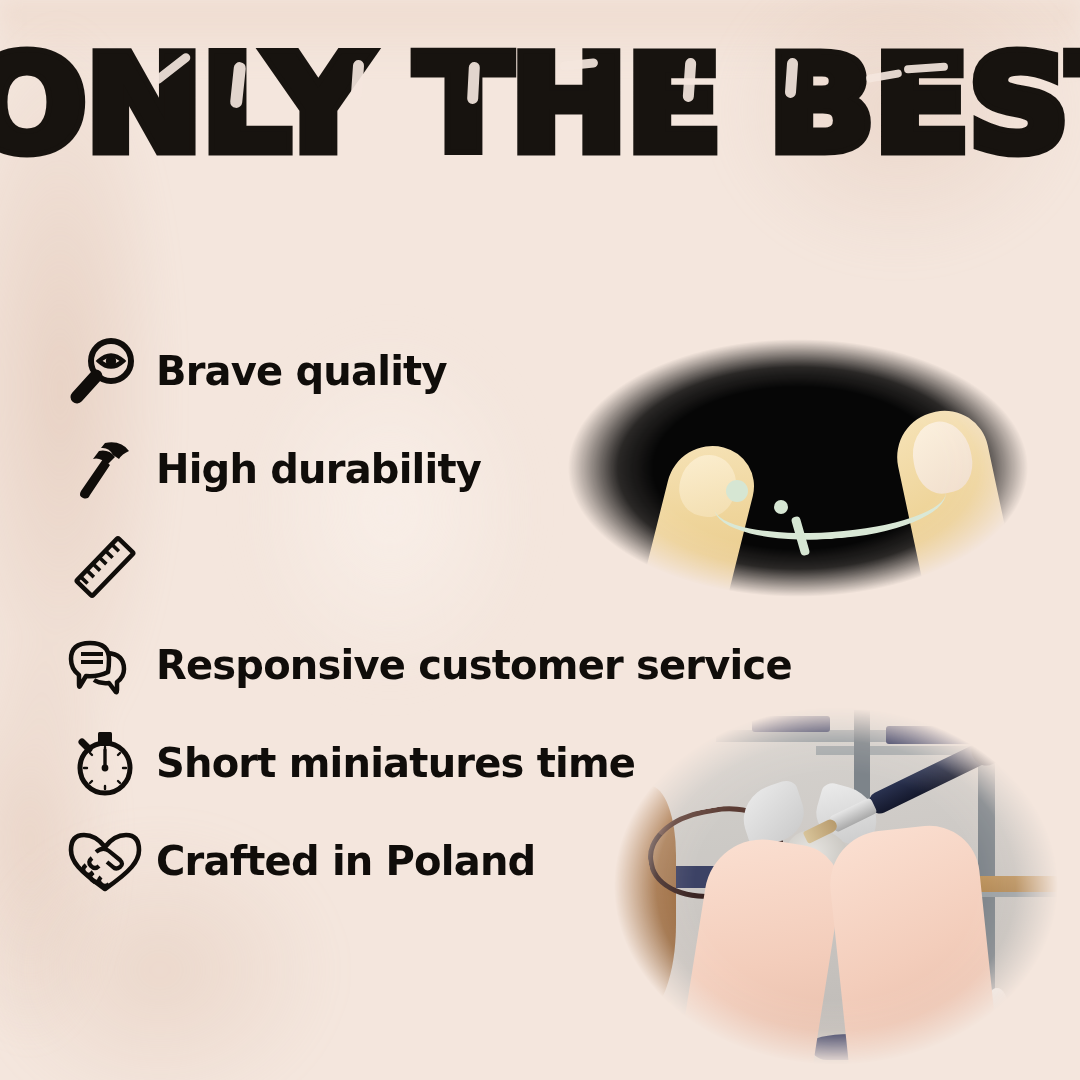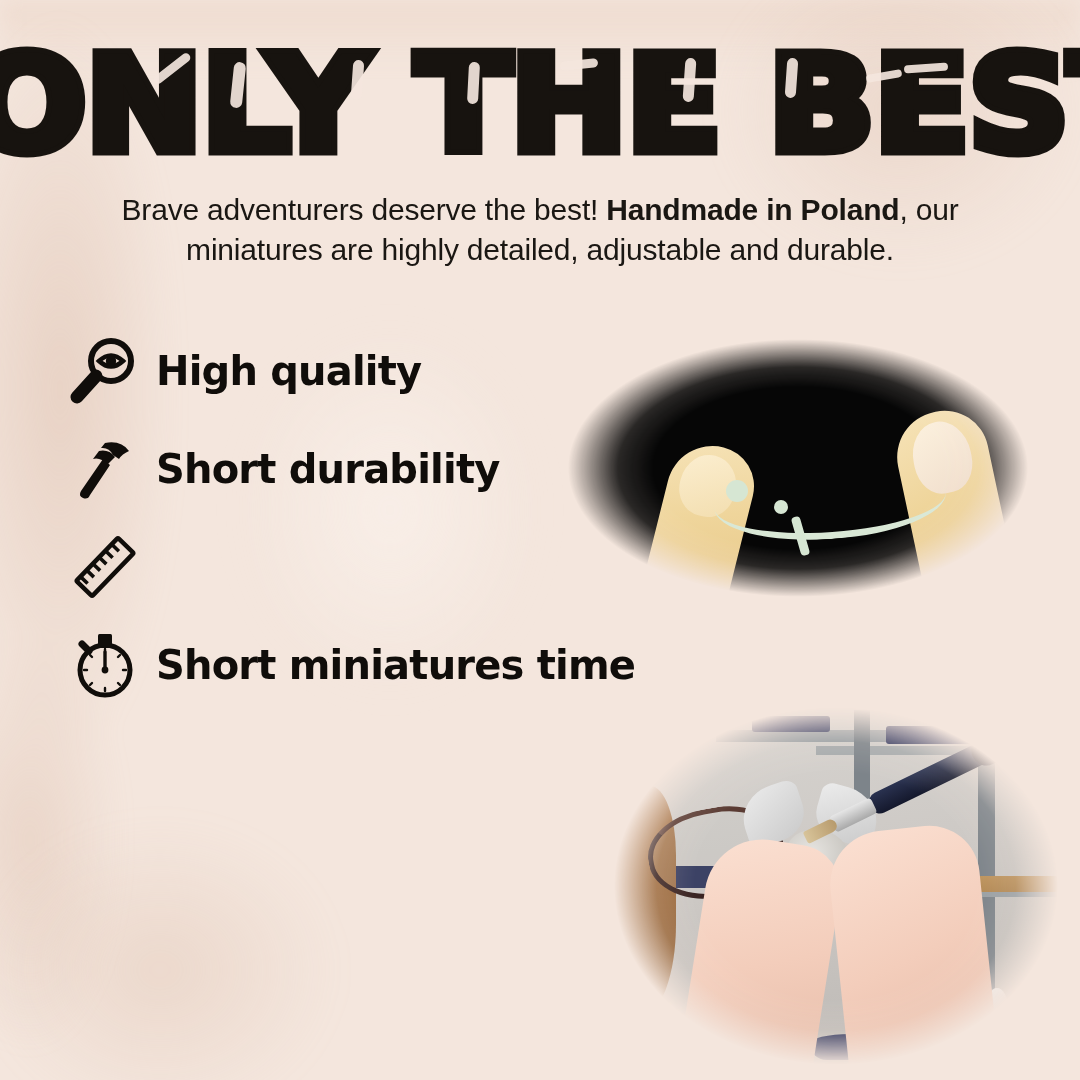--- a/index.html
+++ b/index.html
@@ -358,61 +358,67 @@
     <div class="gloss" style="left:232px;top:62px;width:12px;height:46px;transform:rotate(6deg);border-radius:8px;"></div>
     <div class="gloss" style="left:352px;top:60px;width:11px;height:40px;transform:rotate(4deg);border-radius:8px;"></div>
     <div class="gloss" style="left:468px;top:62px;width:11px;height:42px;transform:rotate(3deg);border-radius:8px;"></div>
     <div class="gloss" style="left:560px;top:60px;width:38px;height:9px;transform:rotate(-6deg);"></div>
     <div class="gloss" style="left:684px;top:58px;width:11px;height:44px;transform:rotate(4deg);border-radius:8px;"></div>
     <div class="gloss" style="left:786px;top:58px;width:11px;height:40px;transform:rotate(4deg);border-radius:8px;"></div>
     <div class="gloss" style="left:866px;top:72px;width:36px;height:8px;transform:rotate(-10deg);"></div>
     <div class="gloss" style="left:904px;top:64px;width:44px;height:8px;transform:rotate(-4deg);"></div>
   </div>
 
-  <div class="subtitle">
-    <span>Brave adventurers deserve the best!</span>
-    <b>Handmade in Poland</b><span>, our miniatures are highly detailed, adjustable and durable.</span>
-  </div>
 
   <div class="features">
 
     <div class="feature">
       <span class="ico">
         <svg width="72" height="72" viewBox="0 0 72 72">
           <circle cx="42" cy="26" r="20" fill="none" stroke="#100d0a" stroke-width="6"></circle>
           <path d="M27 41 L8 62" stroke="#100d0a" stroke-width="13" stroke-linecap="round"></path>
           <path d="M30 26 q12 -11 24 0 q-12 11 -24 0 z" fill="none" stroke="#100d0a" stroke-width="4.5"></path>
           <circle cx="42" cy="26" r="5.2" fill="#100d0a"></circle>
         </svg>
       </span>
-      <span class="lbl">High quality</span>
+      <span class="lbl">Brave quality</span>
     </div>
 
     <div class="feature">
       <span class="ico">
         <svg width="72" height="72" viewBox="0 0 72 72">
           <path d="M36 10 q16 -3 24 8 q-7 3 -10 8 l-6 -4 q-4 -8 -12 -7 z" fill="#100d0a"></path>
           <path d="M30 18 q10 -2 16 6 l-8 8 q-6 -8 -14 -6 z" fill="#100d0a"></path>
           <path d="M34 26 L12 58 q-3 5 2 7 q5 2 7 -3 L41 32 z" fill="#100d0a"></path>
         </svg>
       </span>
-      <span class="lbl">Short durability</span>
+      <span class="lbl">High durability</span>
     </div>
 
     <div class="feature">
       <span class="ico">
         <svg width="72" height="72" viewBox="0 0 72 72">
           <g transform="rotate(44 36 36)">
             <rect x="25" y="6" width="22" height="60" fill="none" stroke="#100d0a" stroke-width="4.5" rx="1.5"></rect>
             <path d="M25 15 h10 M25 24 h10 M25 33 h10 M25 42 h10 M25 51 h10 M25 60 h10" stroke="#100d0a" stroke-width="3.6"></path>
           </g>
         </svg>
       </span>
     </div>
 
+    <div class="feature">
+      <span class="ico">
+        <svg width="74" height="74" viewBox="0 0 74 74">
+          <path d="M40 44 q-10 5 -22 4 l-6 10 q-1 2 -1 -2 l0 -9 q-8 -6 -8 -16 q0 -16 19 -16 q19 0 19 16 q0 8 -1 13 z" fill="none" stroke="#100d0a" stroke-width="4.5" stroke-linejoin="round"></path>
+          <path d="M13 26 h22 M13 34 h22" stroke="#100d0a" stroke-width="4"></path>
+          <path d="M39 25 q17 1 17 16 q0 8 -7 13 l0 8 q0 4 -2 1 l-6 -8 q-9 1 -15 -3" fill="none" stroke="#100d0a" stroke-width="4.5" stroke-linejoin="round"></path>
+        </svg>
+      </span>
+      <span class="lbl">Responsive customer service</span>
+    </div>
 
     <div class="feature">
       <span class="ico">
         <svg width="74" height="74" viewBox="0 0 74 74">
           <circle cx="37" cy="42" r="25" fill="none" stroke="#100d0a" stroke-width="5"></circle>
           <rect x="30" y="6" width="14" height="11" fill="#100d0a" rx="1.5"></rect>
           <rect x="33" y="15" width="8" height="5" fill="#100d0a"></rect>
           <path d="M14 16 l7 7" stroke="#100d0a" stroke-width="7" stroke-linecap="round"></path>
           <path d="M37 42 L37 24" stroke="#100d0a" stroke-width="3.4" stroke-linecap="round"></path>
           <circle cx="37" cy="42" r="3.4" fill="#100d0a"></circle>
@@ -424,20 +430,33 @@
             <path d="M52 27 l-2 2"></path>
               <path d="M52 57 l-2 -2"></path>
               <path d="M22 57 l2 -2"></path>
               <path d="M22 27 l2 2"></path>
           </g>
         </svg>
       </span>
       <span class="lbl">Short miniatures time</span>
     </div>
 
+    <div class="feature">
+      <span class="ico">
+        <svg width="76" height="72" viewBox="0 0 76 72">
+          <path d="M38 64 C12 46 4 36 4 25 Q4 10 17 10 Q29 10 38 22 Q47 10 59 10 Q72 10 72 25 C72 36 64 46 38 64 z" fill="none" stroke="#100d0a" stroke-width="4.6" stroke-linejoin="round"></path>
+          <path d="M29 27 q7 -6 13 -1 l11 9 q4 4 0 7 q-4 3 -7 0 l-6 -5" fill="none" stroke="#100d0a" stroke-width="4.2" stroke-linejoin="round"></path>
+          <path d="M25 33 q-5 4 -1 8 q4 4 8 0" fill="none" stroke="#100d0a" stroke-width="4.2"></path>
+          <path d="M19 40 q-5 4 -1 8 q4 4 8 0" fill="none" stroke="#100d0a" stroke-width="4.2"></path>
+          <path d="M26 47 q-5 4 -1 8 q4 4 8 0" fill="none" stroke="#100d0a" stroke-width="4.2"></path>
+          <path d="M34 52 q-4 4 0 7 q4 4 8 0" fill="none" stroke="#100d0a" stroke-width="4.2"></path>
+        </svg>
+      </span>
+      <span class="lbl">Crafted in Poland</span>
+    </div>
 
   </div>
 
   <div class="photo" id="photo-top">
     <div class="inner">
       <div class="black-field"></div>
       <div class="speck" style="left:30px;top:26px;width:26px;height:16px;"></div>
       <div class="speck" style="left:64px;top:10px;width:34px;height:14px;opacity:0.5;"></div>
       <div class="speck" style="left:16px;top:120px;width:18px;height:30px;opacity:0.45;"></div>
       <div class="speck" style="left:430px;top:18px;width:30px;height:14px;opacity:0.5;"></div>

